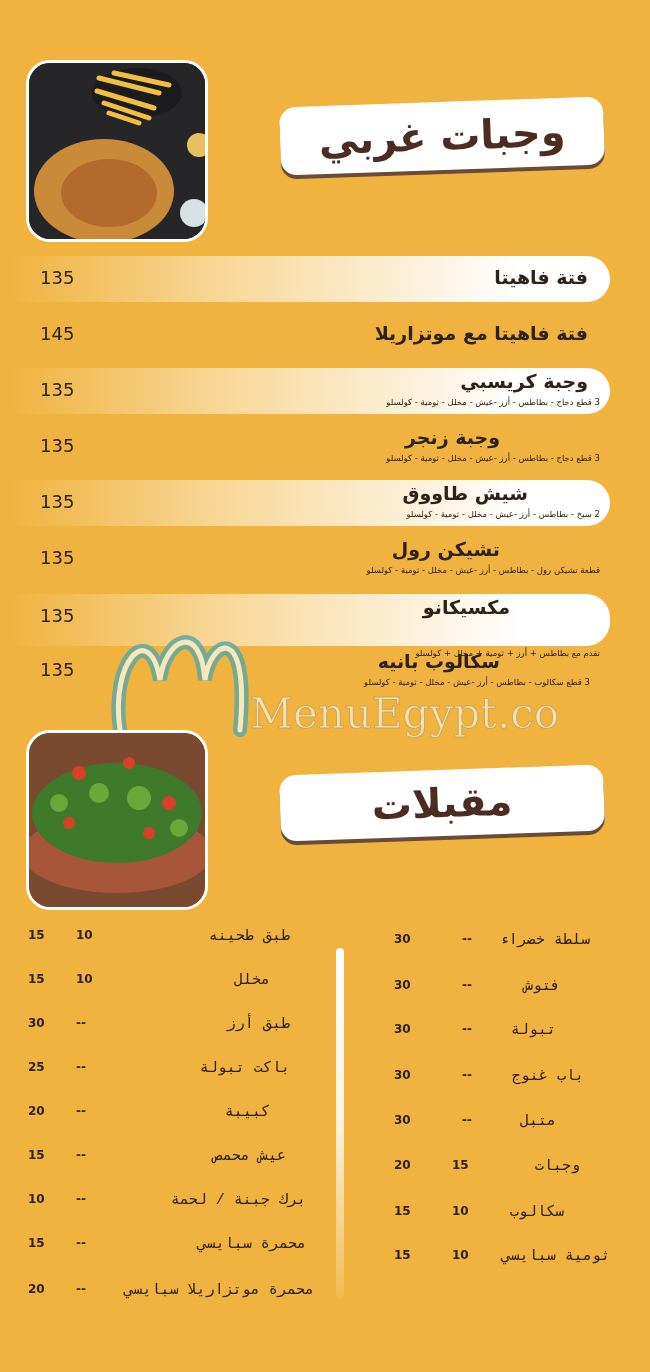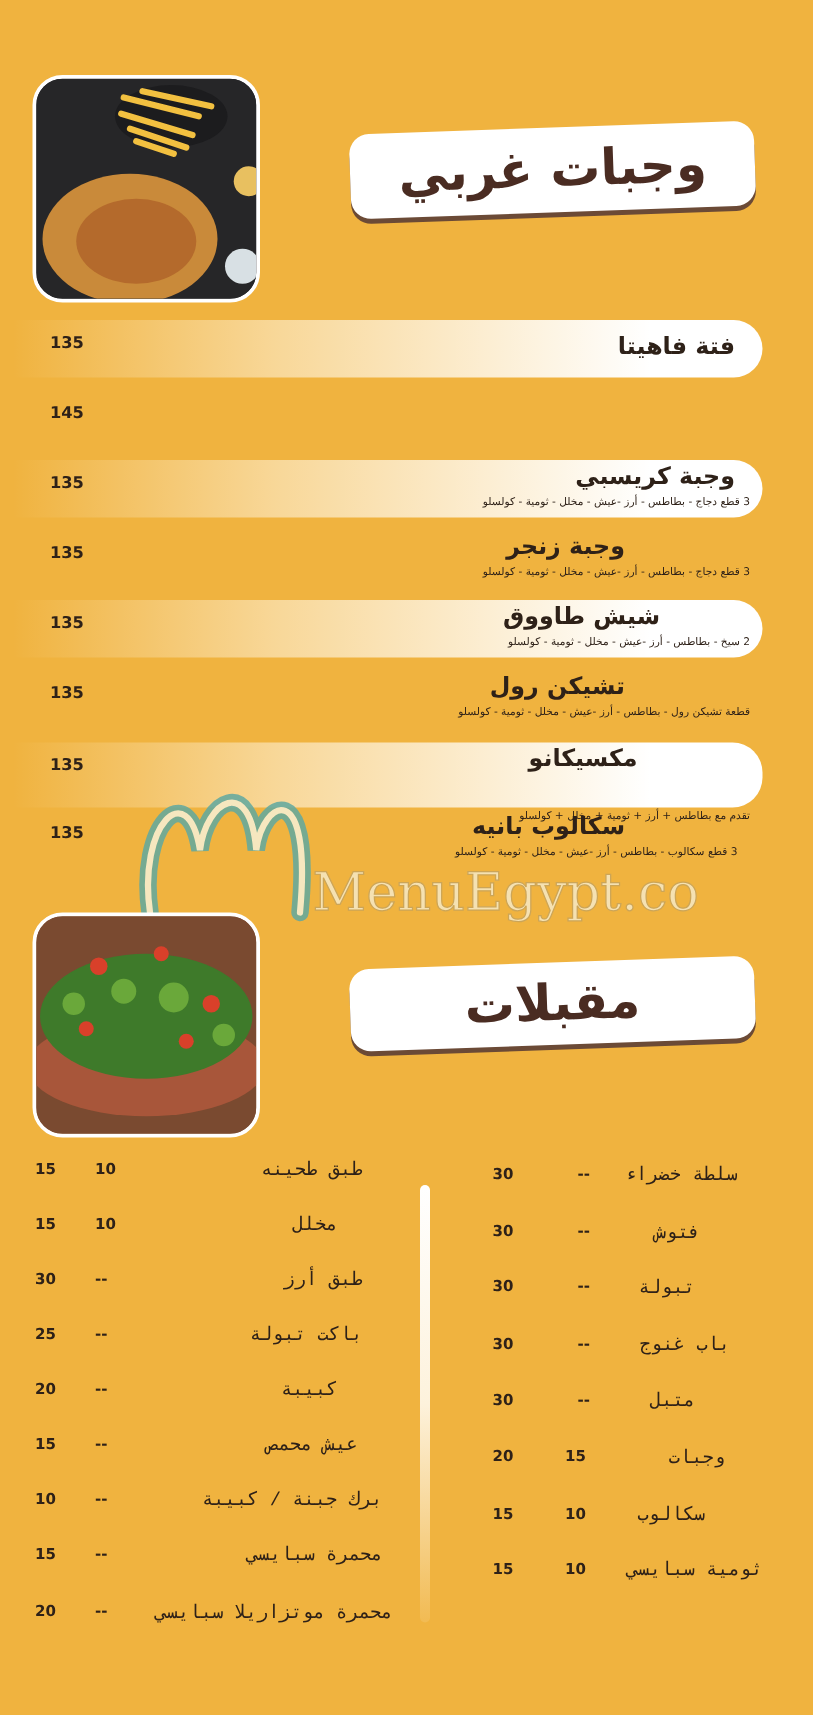--- a/index.html
+++ b/index.html
@@ -7,21 +7,21 @@
   .photo{position:absolute;border:3px solid #fff;border-radius:24px;overflow:hidden;box-sizing:border-box;}
   .photo1{left:26px;top:60px;width:182px;height:182px;background:#2b2b2e;}
   .photo2{left:26px;top:730px;width:182px;height:180px;background:#8a5a3a;}
   .title-pill{position:absolute;background:#fff;border-radius:16px;box-shadow:0 4px 0 #6b4a36;display:flex;align-items:center;justify-content:center;font-weight:bold;color:#4a2c22;font-size:40px;direction:rtl;}
   .title1{left:280px;top:102px;width:324px;height:68px;transform:rotate(-2deg);}
   .title2{left:280px;top:770px;width:324px;height:66px;transform:rotate(-2deg);}
   .row{position:absolute;left:10px;width:600px;height:46px;}
   .row.hl{background:linear-gradient(90deg,rgba(255,255,255,0) 0%,rgba(255,245,225,0.55) 35%,#fff 85%);border-radius:0 24px 24px 0;}
   .row .name{position:absolute;right:22px;top:2px;font-size:19px;font-weight:bold;direction:rtl;white-space:nowrap;}
   .row .desc{position:absolute;right:10px;top:29px;font-size:8.5px;direction:rtl;white-space:nowrap;}
-  .row .price{position:absolute;left:30px;top:11px;font-size:13px;font-weight:bold;}
+  .row .price{position:absolute;left:30px;top:11px;font-size:18px;font-weight:normal;}
   .row.single .name{top:10px;}
   .divider{position:absolute;left:336px;top:948px;width:8px;height:350px;border-radius:4px;background:linear-gradient(180deg,#fff 0%,#fdf2dc 50%,rgba(255,255,255,0.1) 100%);}
   .app{position:absolute;height:30px;}
   .app .n{position:absolute;top:2px;font-size:15px;direction:rtl;white-space:nowrap;font-family:Liberation Mono, monospace;}
   .app .p1,.app .p2{position:absolute;top:4px;font-size:12px;font-weight:bold;}
   .watermark{position:absolute;left:110px;top:620px;width:450px;height:140px;pointer-events:none;}
 </style>
 </head>
 <body>
 
@@ -43,20 +43,21 @@
   </svg>
 </div>
 
 <div class="title-pill title1">وجبات غربي</div>
 
 <div class="row hl single" style="top:256px;">
   <span class="name">فتة فاهيتا</span>
   <span class="price">135</span>
 </div>
 <div class="row single" style="top:312px;">
+  <span class="name">فتة فاهيتا مع موتزاريلا</span>
   <span class="price">145</span>
 </div>
 <div class="row hl" style="top:368px;">
   <span class="name">وجبة كريسبي</span>
   <span class="desc">3 قطع دجاج - بطاطس - أرز -عيش - مخلل - ثومية - كولسلو</span>
   <span class="price">135</span>
 </div>
 <div class="row" style="top:424px;">
   <span class="name" style="right:110px;">وجبة زنجر</span>
   <span class="desc">3 قطع دجاج - بطاطس - أرز -عيش - مخلل - ثومية - كولسلو</span>
@@ -179,21 +180,21 @@
   <span class="n" style="right:50px;">كبيبة</span>
   <span class="p2" style="left:56px;">--</span>
   <span class="p1" style="left:8px;">20</span>
 </div>
 <div class="app" style="left:20px;top:1144px;width:300px;">
   <span class="n" style="right:34px;">عيش محمص</span>
   <span class="p2" style="left:56px;">--</span>
   <span class="p1" style="left:8px;">15</span>
 </div>
 <div class="app" style="left:20px;top:1188px;width:300px;">
-  <span class="n" style="right:14px;">برك جبنة / كبيبة</span>
+  <span class="n" style="right:14px;">برك جبنة / لحمة</span>
   <span class="p2" style="left:56px;">--</span>
   <span class="p1" style="left:8px;">10</span>
 </div>
 <div class="app" style="left:20px;top:1232px;width:300px;">
   <span class="n" style="right:14px;">محمرة سبايسي</span>
   <span class="p2" style="left:56px;">--</span>
   <span class="p1" style="left:8px;">15</span>
 </div>
 <div class="app" style="left:20px;top:1278px;width:300px;">
   <span class="n" style="right:6px;">محمرة موتزاريلا سبايسي</span>

